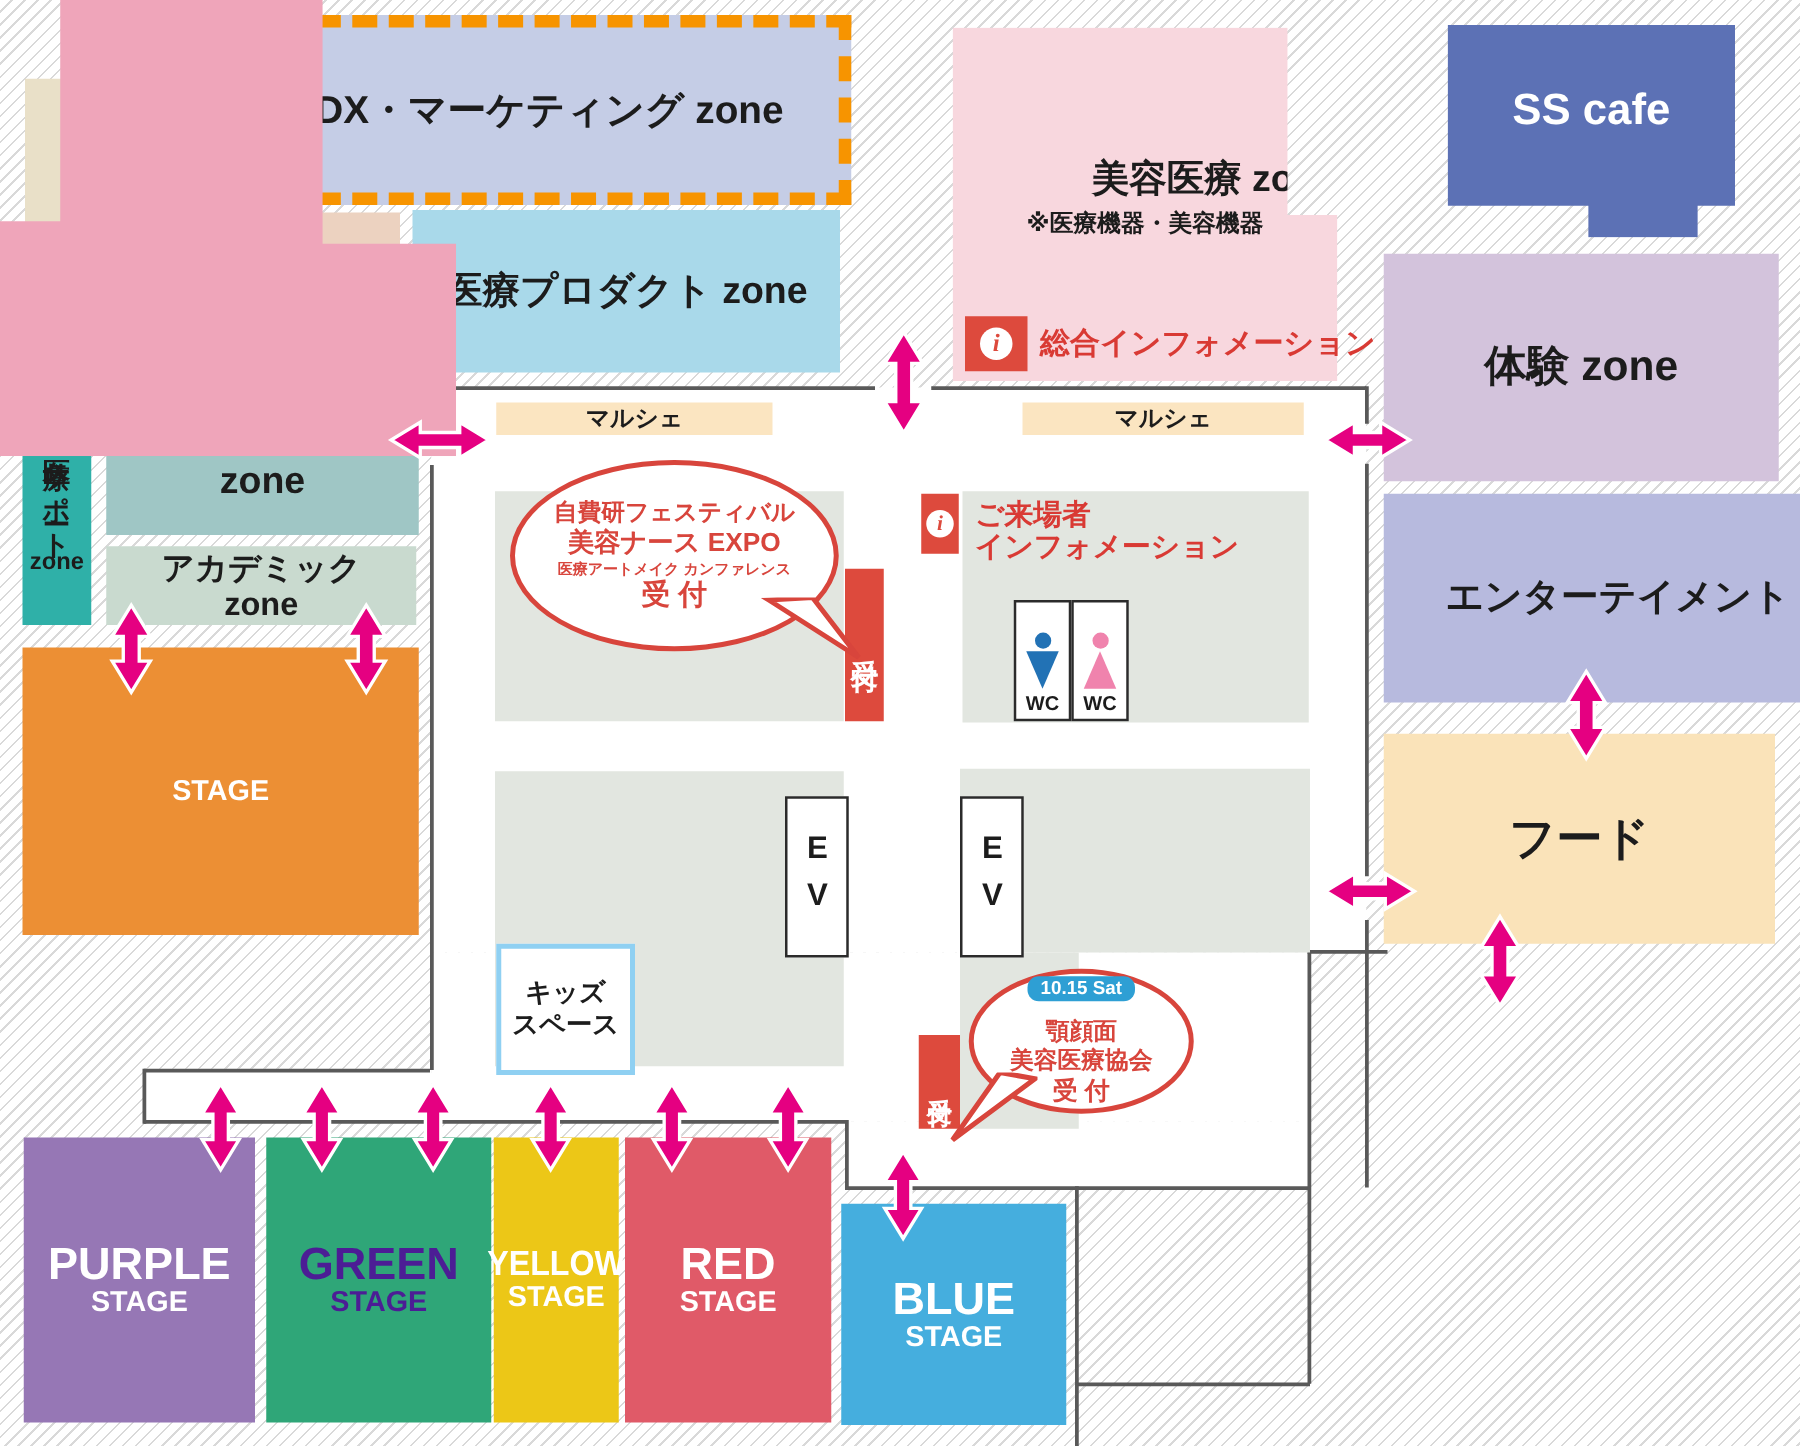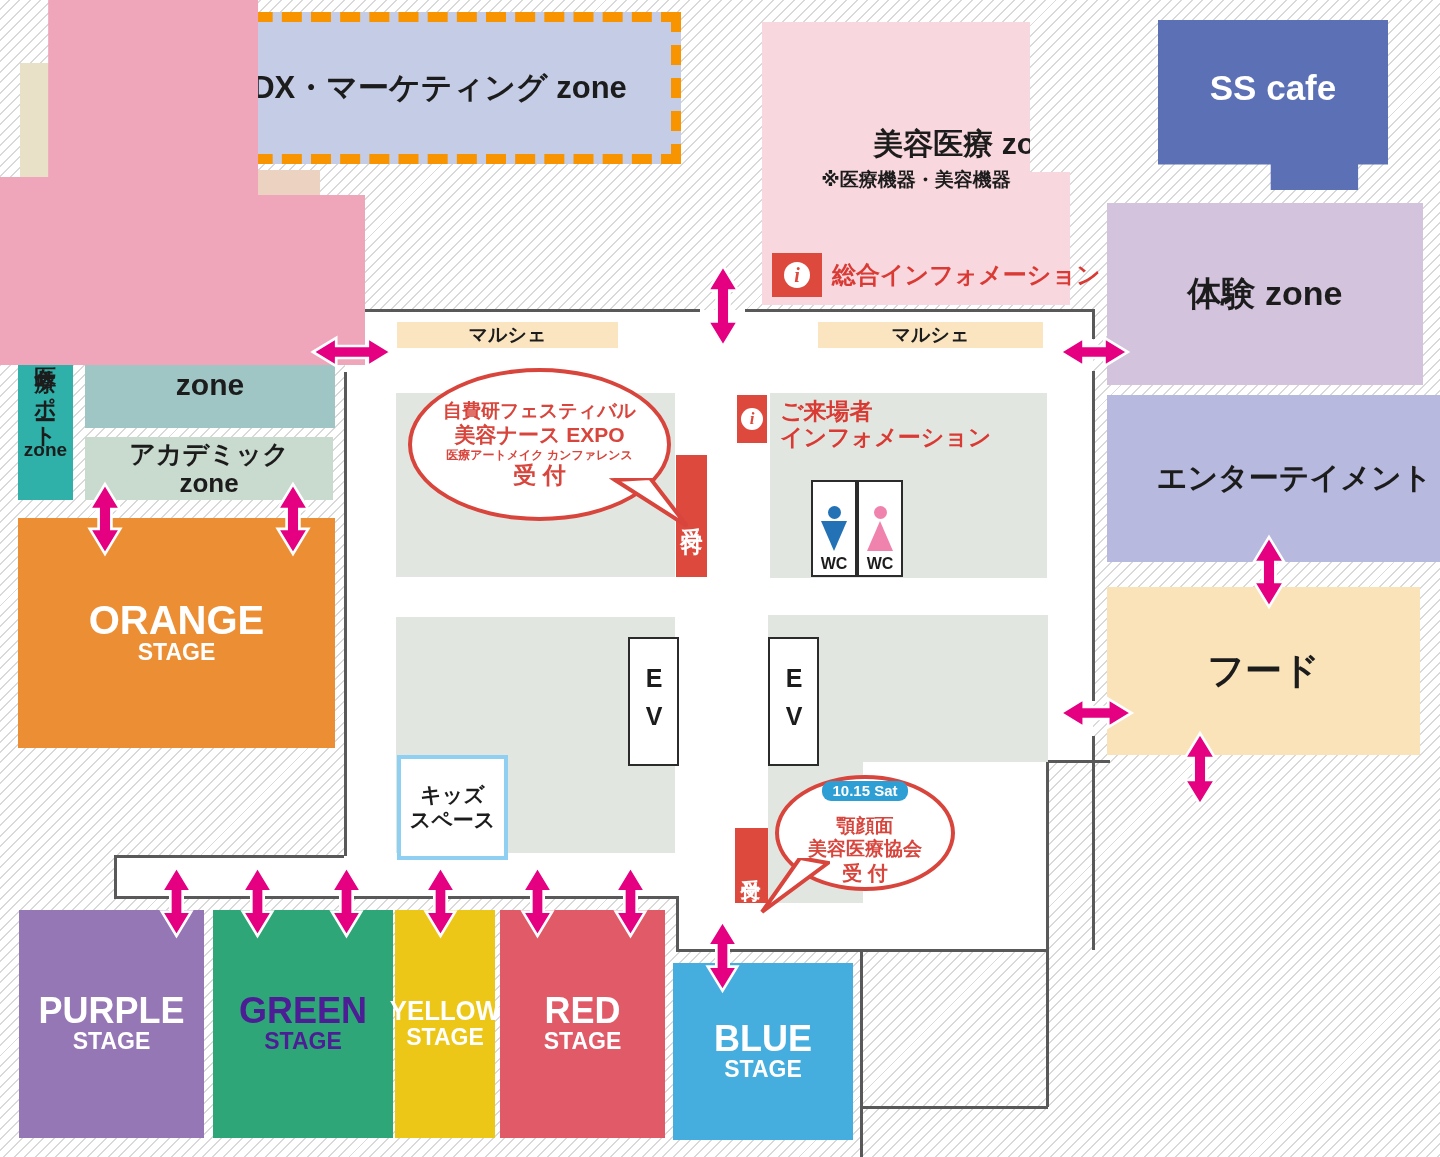--- a/index.html
+++ b/index.html
@@ -127,20 +127,23 @@
     <div class="ortho-text">
       <div>オーソ</div>
       <div>モレキュラー</div>
       <div>zone</div>
     </div>
   </div>
   <div class="zone z-dental">
     <div class="zlabel">デンタル</div>
     <div class="zlabel">zone</div>
   </div>
+  <div class="zone z-product">
+    <div class="zlabel">医療プロダクト zone</div>
+  </div>
 
   <div class="zone z-beauty">
     <div class="beauty-title">美容医療 zone</div>
     <div class="beauty-note">※医療機器・美容機器</div>
   </div>
   <div class="zone z-sscafe">
     <div class="sscafe-label">SS cafe</div>
   </div>
   <div class="zone z-taiken">
     <div class="zlabel">体験 zone</div>
@@ -158,21 +161,20 @@
   </div>
   <div class="zone z-cosmetics">
     <div class="zlabel">コスメティクス</div>
     <div class="zlabel">zone</div>
   </div>
   <div class="zone z-academic">
     <div class="zlabel">アカデミック</div>
     <div class="zlabel">zone</div>
   </div>
   <div class="zone z-orange">
-    <div class="stage-name">ORANGE</div>
     <div class="stage-sub">STAGE</div>
   </div>
 
   <div class="marche" style="left:397px;width:221px;">
     <span>マルシェ</span>
   </div>
   <div class="marche" style="left:818px;width:225px;">
     <span>マルシェ</span>
   </div>
 

